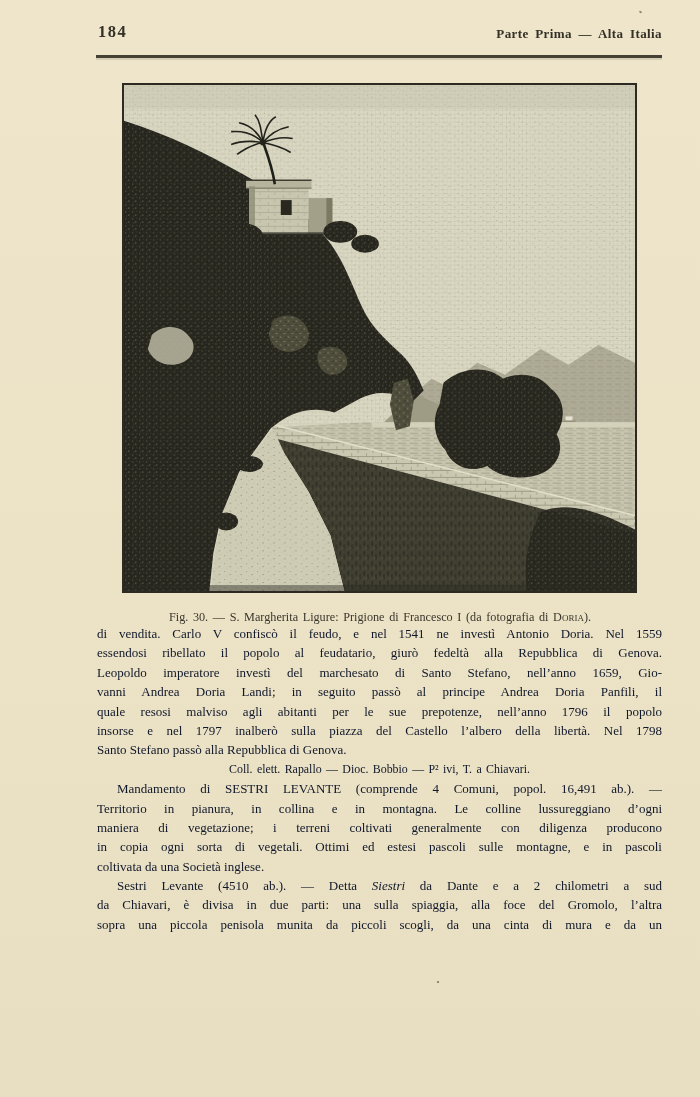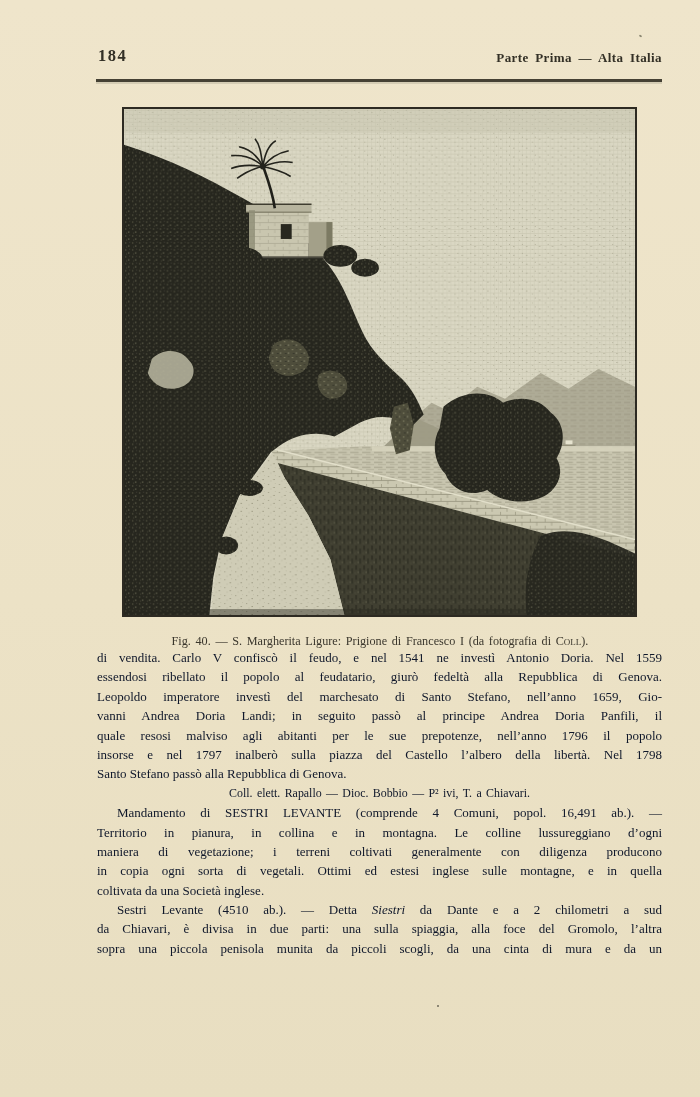--- a/index.html
+++ b/index.html
@@ -3,21 +3,21 @@
 <meta charset="utf-8">
 <style>
   html,body{margin:0;padding:0;}
   body{
     width:700px;height:1097px;
     background:linear-gradient(180deg,#efe5cb 0%,#ece2c6 55%,#e8dec1 100%);
     font-family:"Liberation Serif","DejaVu Serif",serif;
     color:#38342a;
     position:relative;overflow:hidden;
   }
-  .page{position:absolute;inset:0;margin-top:24px;}
+  .page{position:absolute;inset:0;}
   .page-number{
     position:absolute;left:98px;top:22px;
     font-size:16.5px;font-weight:bold;letter-spacing:1.5px;color:#333026;
   }
   .running-title{
     position:absolute;left:97px;top:26px;width:565px;text-align:right;
     font-size:13px;font-weight:bold;letter-spacing:.4px;word-spacing:3px;color:#333026;
   }
   .head-rule{
     position:absolute;left:96px;top:55px;width:566px;height:2.6px;
@@ -199,37 +199,37 @@
       </g>
 
       <ellipse cx="218" cy="148" rx="17" ry="11" fill="url(#pVeg)"></ellipse>
       <ellipse cx="243" cy="160" rx="14" ry="9" fill="url(#pVeg)"></ellipse>
       <ellipse cx="118" cy="152" rx="22" ry="13" fill="url(#pVeg)"></ellipse>
 
       <rect x="0" y="504" width="515" height="6" fill="#2a2a22" opacity="0.45"></rect>
     </svg>
   </div>
 
-  <div class="caption"><span>Fig. 40. — S. Margherita Ligure: Prigione di Francesco I (da fotografia di </span><span class="sc">Coll</span><span>).</span></div>
+  <div class="caption"><span>Fig. 30. — S. Margherita Ligure: Prigione di Francesco I (da fotografia di </span><span class="sc">Doria</span><span>).</span></div>
 
   <div class="body-text">
     <div class="line">di vendita. Carlo V confiscò il feudo, e nel 1541 ne investì Antonio Doria. Nel 1559</div>
     <div class="line">essendosi ribellato il popolo al feudatario, giurò fedeltà alla Repubblica di Genova.</div>
     <div class="line">Leopoldo imperatore investì del marchesato di Santo Stefano, nell’anno 1659, Gio-</div>
     <div class="line">vanni Andrea Doria Landi; in seguito passò al principe Andrea Doria Panfili, il</div>
     <div class="line">quale resosi malviso agli abitanti per le sue prepotenze, nell’anno 1796 il popolo</div>
     <div class="line">insorse e nel 1797 inalberò sulla piazza del Castello l’albero della libertà. Nel 1798</div>
     <div class="line flush">Santo Stefano passò alla Repubblica di Genova.</div>
 
     <div class="line coll">Coll. elett. Rapallo — Dioc. Bobbio — P² ivi, T. a Chiavari.</div>
 
     <div class="line indent"><span class="b">Mandamento di SESTRI LEVANTE</span><span> (comprende 4 Comuni, popol. 16,491 ab.). —</span></div>
     <div class="line">Territorio in pianura, in collina e in montagna. Le colline lussureggiano d’ogni</div>
     <div class="line">maniera di vegetazione; i terreni coltivati generalmente con diligenza producono</div>
-    <div class="line">in copia ogni sorta di vegetali. Ottimi ed estesi inglese sulle montagne, e in quella</div>
+    <div class="line">in copia ogni sorta di vegetali. Ottimi ed estesi pascoli sulle montagne, e in pascoli</div>
     <div class="line flush">coltivata da una Società inglese.</div>
 
     <div class="line indent"><span class="b">Sestri Levante</span><span> (4510 ab.). — Detta </span><span class="i">Siestri</span><span> da Dante e a 2 chilometri a sud</span></div>
     <div class="line">da Chiavari, è divisa in due parti: una sulla spiaggia, alla foce del Gromolo, l’altra</div>
     <div class="line">sopra una piccola penisola munita da piccoli scogli, da una cinta di mura e da un</div>
   </div>
 
   <div class="speck speck-a"></div>
   <div class="speck speck-b"></div>
 

